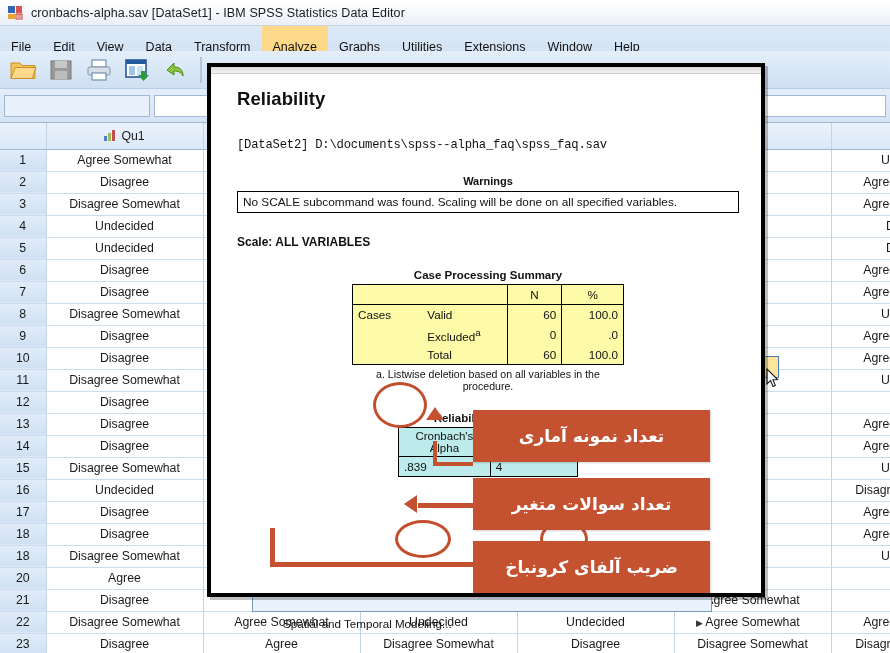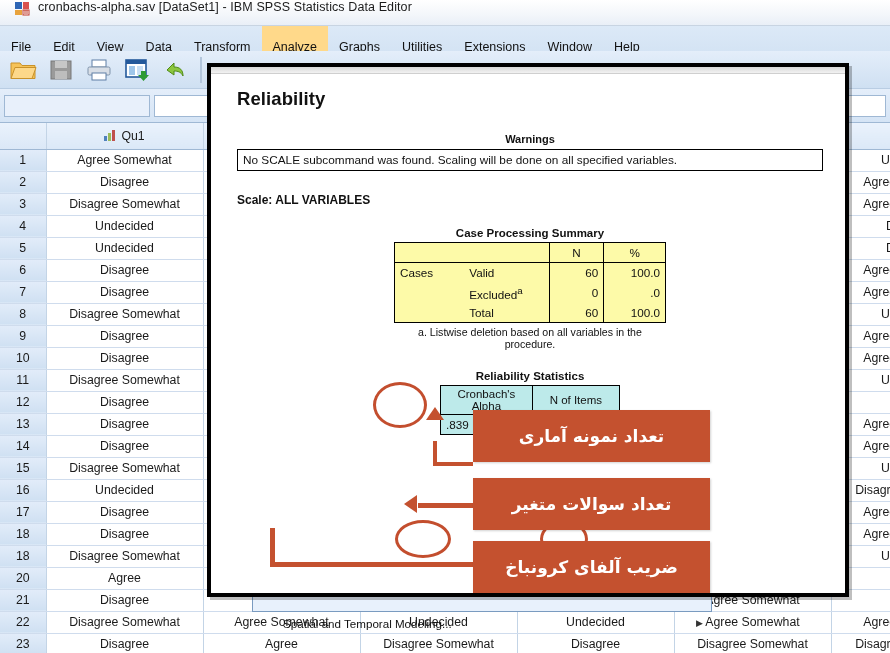--- a/index.html
+++ b/index.html
@@ -15,21 +15,21 @@
     width: 890px; height: 653px;
     overflow: hidden;
     background: #ffffff;
   }
 
   
   .titlebar {
     position: absolute; left: 0; top: 0; width: 890px; height: 26px;
     background: linear-gradient(#ffffff, #f3f6fa 60%, #e9eff7);
     border-bottom: 1px solid #c8d4e2;
-    display: flex; align-items: flex-start; gap: 7px; padding-left: 14px;
+    display: flex; align-items: center; gap: 7px; padding-left: 7px;
   }
   .app-icon {
     width: 17px; height: 17px; position: relative; flex: none;
   }
   .title-text {
     font-size: 12.5px; color: #1b1b1b; white-space: nowrap;
     letter-spacing: .1px;
   }
 
   
@@ -109,21 +109,21 @@
   }
   .dd-item {
     height: 20px; font-size: 11.6px; color: #111;
     display: flex; align-items: center; padding-left: 30px; padding-right: 8px;
     white-space: nowrap;
   }
   .dd-item .arrow { margin-left: auto; font-size: 9px; color: #333; }
 
   
   .dialog {
-    position: absolute; left: 207px; top: 63px; width: 642px; height: 534px;
+    position: absolute; left: 207px; top: 63px; width: 558px; height: 534px;
     background: #ffffff;
     border: 4px solid #000000;
     box-shadow: 3px 3px 0 rgba(0,0,0,.25);
   }
   .dlg-topstrip {
     height: 7px; background: linear-gradient(#d9d9d9, #f2f2f2);
     border-bottom: 1px solid #cfcfcf;
   }
   .dlg-body { padding: 14px 22px 0 26px; position: relative; height: 100%; }
   .rel-title {
@@ -570,20 +570,21 @@
       <path d="M1 1 L1 16 L4.5 12.6 L7 18.5 L9.3 17.4 L6.9 11.8 L11.6 11.6 Z" fill="#ffffff" stroke="#1a1a1a" stroke-width="1.1"></path>
     </svg>
   </div>
 
   <div class="dialog">
     <div class="dlg-topstrip"></div>
     <div class="dlg-body">
 
       <div class="rel-title">Reliability</div>
 
+      <div class="dataset-line">[DataSet2] D:\documents\spss--alpha_faq\spss_faq.sav</div>
 
       <div class="warn-head">Warnings</div>
       <div class="warn-box">No SCALE subcommand was found. Scaling will be done on all specified variables.</div>
 
       <div class="scale-head">Scale: ALL VARIABLES</div>
 
       <div class="tbl-caption">Case Processing Summary</div>
       <table class="spss cps">
         <tbody>
             <tr>

